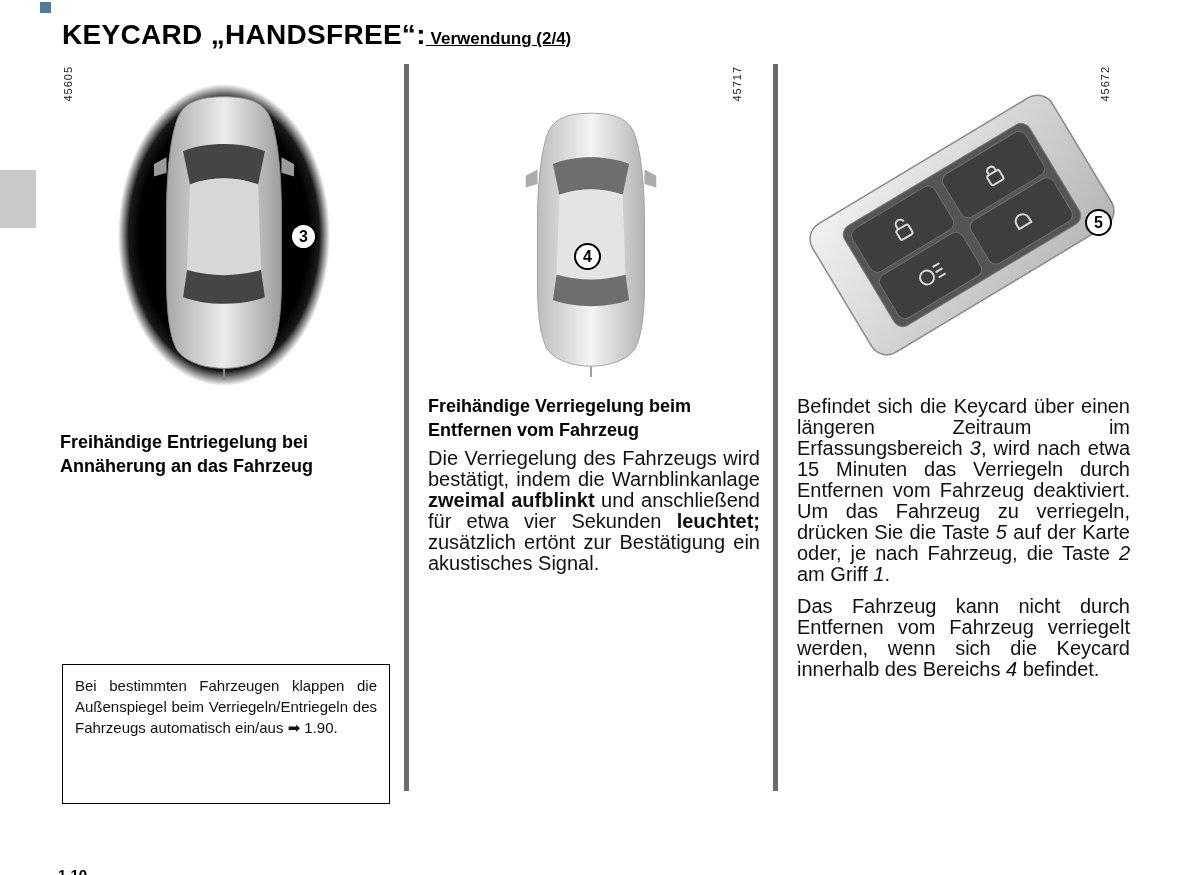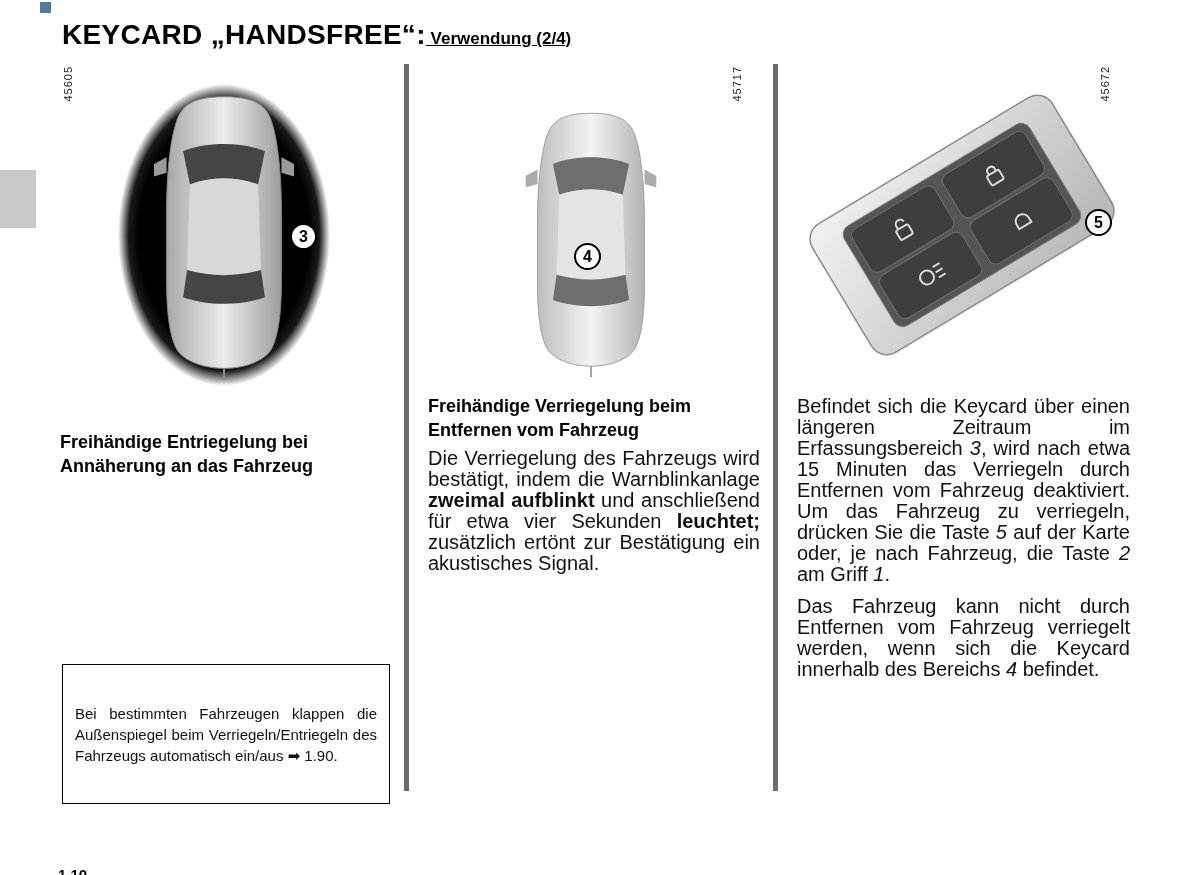--- a/index.html
+++ b/index.html
@@ -44,21 +44,21 @@
   .col-heading { position:absolute; font-size:18px; font-weight:bold; line-height:24px; color:#000; }
   .h-col1 { left:60px;  top:394px; width:330px;margin-top:36px; }
   .h-col2 { left:428px; top:394px; width:332px; }
   .body-col { position:absolute; font-size:20px; line-height:21px; text-align:justify; color:#111; }
   .b-col1 { left:60px;  top:448px; width:330px; }
   .b-col2 { left:428px; top:448px; width:332px; }
   .b-col3 { left:797px; top:396px; width:333px; }
   .para { margin-bottom:11px; }
   .note-box {
     position:absolute; left:62px; top:664px; width:328px; height:140px;
-    border:1.5px solid #000; display:flex; align-items:center; padding:10px 12px;
+    border:1.5px solid #000; display:flex; padding:10px 12px;
   }
   .note-text { font-size:15px; line-height:21px; text-align:justify; }
   .footer { position:absolute; left:58px; top:826px; font-size:15px; font-weight:bold; color:#000;margin-top:40px; }
 </style>
 </head>
 <body>
 
 <div class="page">
 
   <div class="corner-mark" style="background-color: rgb(77, 125, 153);"></div>

